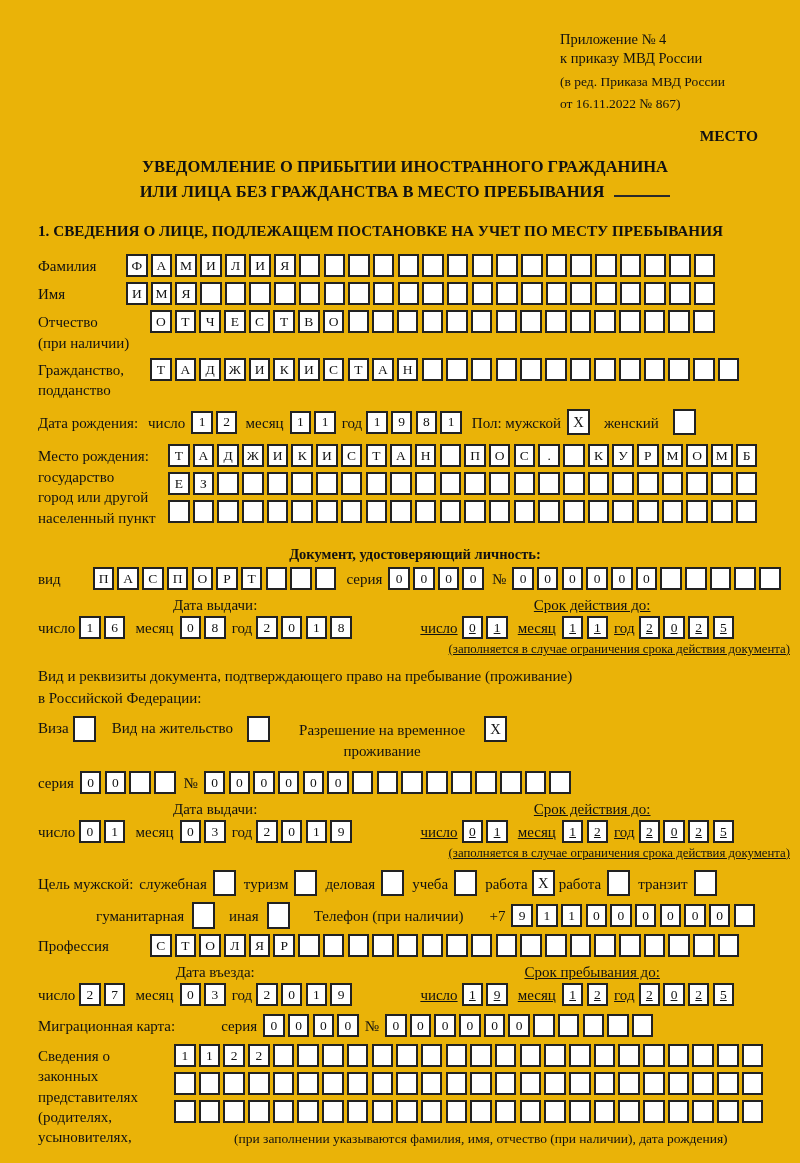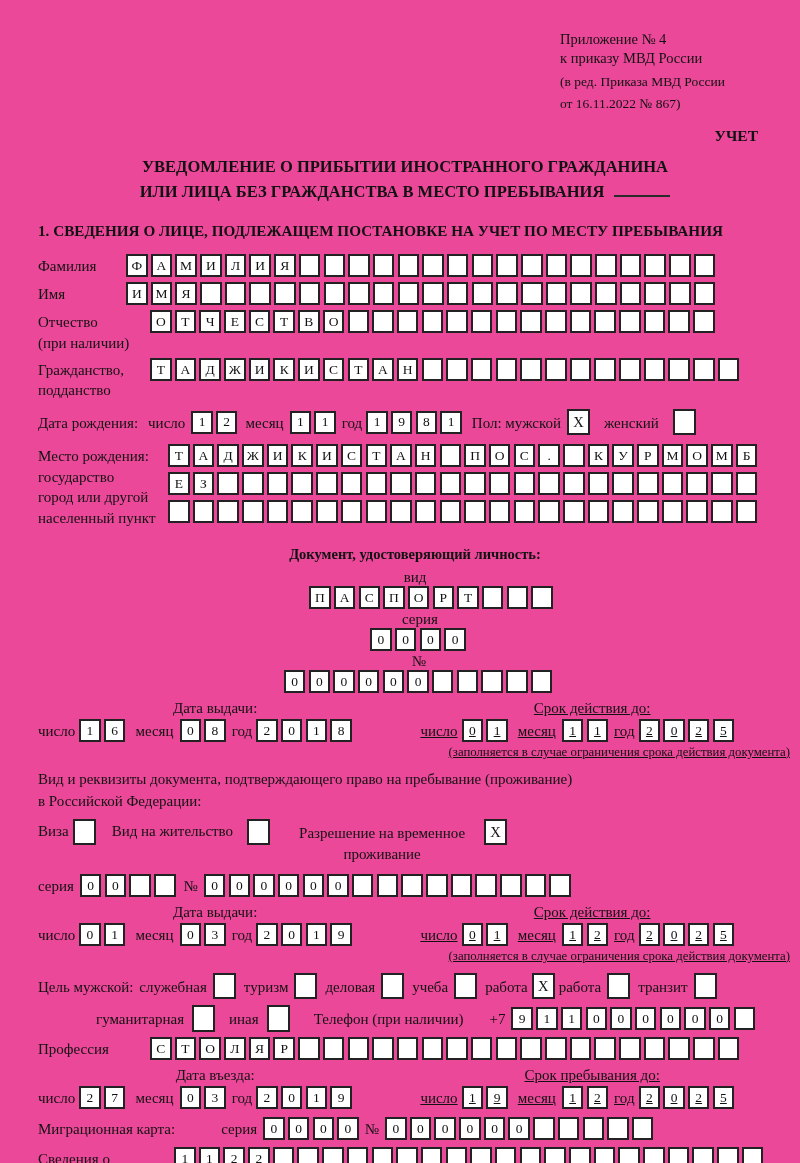--- a/index.html
+++ b/index.html
@@ -1,18 +1,18 @@
 <!DOCTYPE html>
 <html><head>
 <meta charset="utf-8">
 <style>
   * { margin:0; padding:0; box-sizing:border-box; }
   html,body { background:#ffffff; }
   .page {
-    position:relative; width:800px; height:1163px; background:#ec4899; color:#111;
+    position:relative; width:800px; height:1163px; background:#eab308; color:#111;
     font-family:"Liberation Serif", serif; padding:30px 8px 0 38px; overflow:hidden;
   }
   .appendix { margin-left:auto; margin-right:32px; width:200px; font-size:14.5px; line-height:1.3; }
   .appendix .sub { font-size:13.5px; margin-top:5px; }
   .forma { text-align:right; padding-right:34px; font-weight:bold; font-size:15.5px; margin-top:14px; }
   .title { text-align:center; font-weight:bold; font-size:16.5px; line-height:1.5; margin-top:10px; padding-right:20px; }
   .blank-line { display:inline-block; width:56px; height:15px; border-bottom:2px solid #2a2a2a; margin-left:10px; }
   .sec-heading { font-weight:bold; font-size:15.2px; margin-top:18px; }
 
   .frow { display:flex; align-items:flex-start; margin-top:5px; }
@@ -54,21 +54,21 @@
 <body>
 
 <div class="page">
 
   <div class="appendix">
     <div>Приложение № 4</div>
     <div>к приказу МВД России</div>
     <div class="sub">(в ред. Приказа МВД России</div>
     <div class="sub">от 16.11.2022 № 867)</div>
   </div>
-  <div class="forma">УЧЕТ</div>
+  <div class="forma">МЕСТО</div>
 
   <div class="title">
     <div>УВЕДОМЛЕНИЕ О ПРИБЫТИИ ИНОСТРАННОГО ГРАЖДАНИНА</div>
     <div><span>ИЛИ ЛИЦА БЕЗ ГРАЖДАНСТВА В МЕСТО ПРЕБЫВАНИЯ</span><span class="blank-line"></span></div>
   </div>
 
   <div class="sec-heading">1. СВЕДЕНИЯ О ЛИЦЕ, ПОДЛЕЖАЩЕМ ПОСТАНОВКЕ НА УЧЕТ ПО МЕСТУ ПРЕБЫВАНИЯ</div>
 
   <div class="frow" style="margin-top:14px;">
     <div class="lblcol w88">Фамилия</div>
@@ -308,21 +308,21 @@
           <span class="box"></span>
           <span class="box"></span>
           <span class="box"></span>
           <span class="box"></span>
         </div>
     </div>
   </div>
 
   <div class="doc-heading">Документ, удостоверяющий личность:</div>
 
-  <div class="frow" style="margin-top:4px; align-items:center;flex-direction:column;">
+  <div class="frow" style="margin-top:4px; align-items:center;">
     <span class="inlbl">вид</span>
     <span class="boxes" style="margin-left:32px;">
         <span class="box">П</span>
         <span class="box">А</span>
         <span class="box">С</span>
         <span class="box">П</span>
         <span class="box">О</span>
         <span class="box">Р</span>
         <span class="box">Т</span>
         <span class="box"></span>

